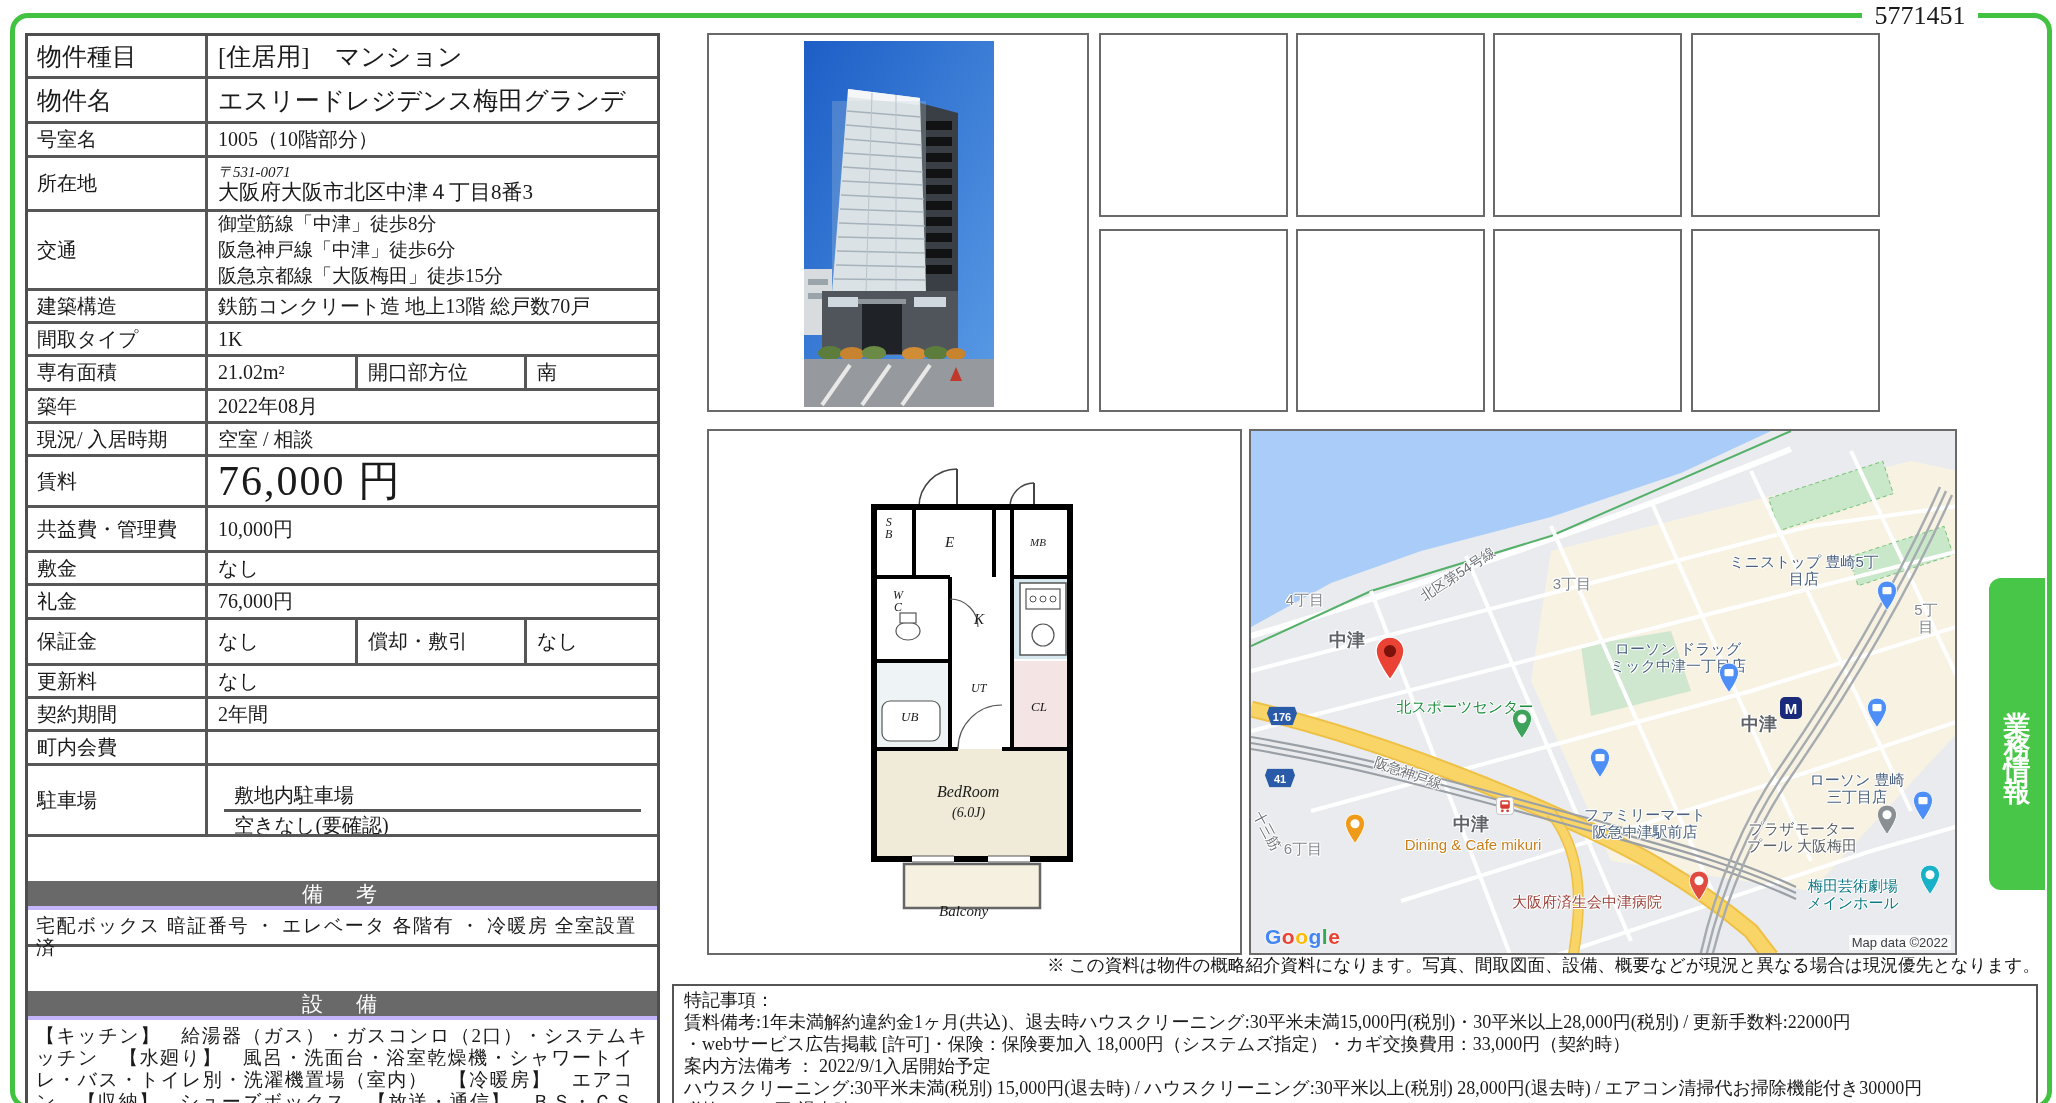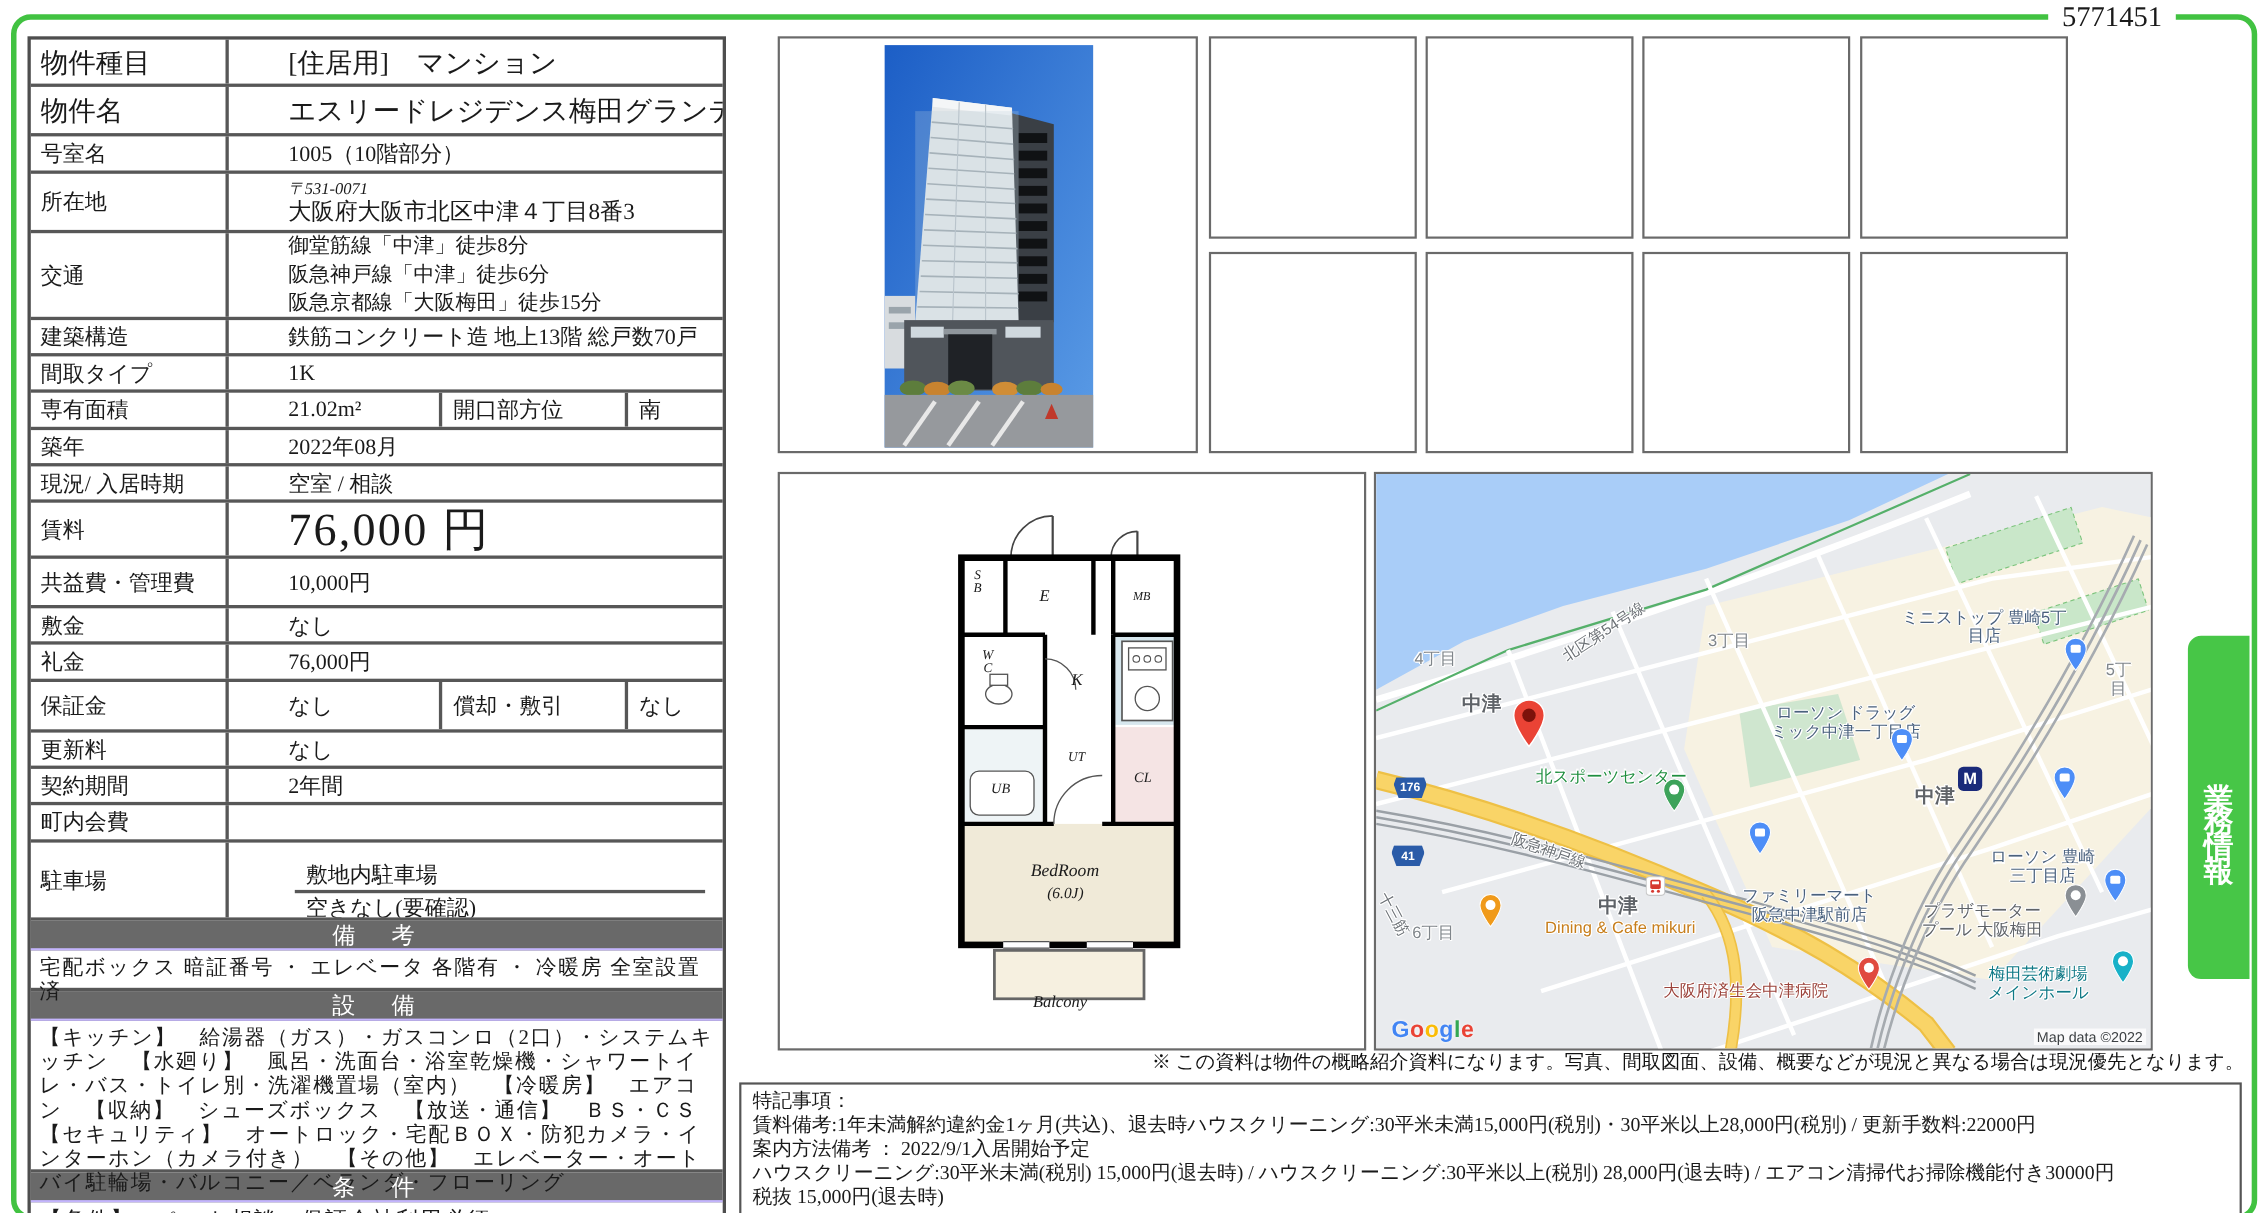--- a/index.html
+++ b/index.html
@@ -14,37 +14,37 @@
   .side-tab{position:absolute;left:1989px;top:578px;width:56px;height:312px;background:#47c647;
         border-radius:12px 0 0 12px;z-index:6;display:flex;align-items:center;justify-content:center;
         writing-mode:vertical-rl;text-orientation:upright;color:#fff;
         font-family:"Liberation Sans","DejaVu Sans",sans-serif;font-weight:bold;font-size:27px;letter-spacing:22px;}
   
   .spec{position:absolute;left:25px;top:33px;width:635px;border:3px solid #4e4e4e;box-sizing:border-box;background:#fff;}
   .srow{display:flex;border-bottom:3px solid #575757;box-sizing:border-box;}
   .srow:last-child{border-bottom:none;}
   .sl{width:180px;border-right:3px solid #575757;display:flex;align-items:center;padding-left:9px;
       box-sizing:border-box;font-size:20px;flex-shrink:0;}
-  .sv{flex:1;display:flex;align-items:center;padding-left:10px;box-sizing:border-box;font-size:20px;overflow:hidden;white-space:nowrap;margin-left:44px;}
+  .sv{flex:1;display:flex;align-items:center;padding-left:10px;box-sizing:border-box;font-size:20px;overflow:hidden;white-space:nowrap;}
   .big .sl,.big .sv{font-size:25px;}
   .rent .sv{font-size:42px;letter-spacing:2px;}
   .col{flex-direction:column;align-items:flex-start;justify-content:center;white-space:normal;}
   .postal{font-size:15px;line-height:16px;font-style:italic;}
   .addr{font-size:21px;line-height:24px;}
   .mline{font-size:19px;line-height:26px;}
   .sv-split{padding:0;}
   .v1{width:147px;display:flex;align-items:center;padding-left:10px;box-sizing:border-box;height:100%;}
   .l2{width:172px;display:flex;align-items:center;padding-left:10px;box-sizing:border-box;height:100%;
       border-left:3px solid #575757;border-right:3px solid #575757;}
   .v2{flex:1;display:flex;align-items:center;padding-left:10px;height:100%;}
   .vstack{flex-direction:column;align-items:stretch;padding:16px;}
   .vstack>div{flex:1;display:flex;align-items:center;padding-left:10px;}
   .vstack>div:first-child{border-bottom:3px solid #575757;}
   .shead{height:25px;background:#696969;color:#fff;display:flex;align-items:center;justify-content:center;
-      font-size:21px;letter-spacing:6px;border-bottom:2px solid #c4b5fd;}
+      font-size:21px;letter-spacing:6px;border-bottom:4px solid #c4b5fd;margin-top:44px;}
   .stext{padding:5px 8px;font-size:19px;line-height:22px;letter-spacing:1.5px;border-bottom:3px solid #575757;box-sizing:border-box;}
   
   .pbox{position:absolute;border:2px solid #6a6a6a;background:#fff;box-sizing:border-box;}
   
   .photo{position:absolute;left:804px;top:40px;width:190px;height:366px;}
   
   .fp-label{font-style:italic;}
   
   .map{position:absolute;left:1249px;top:429px;width:708px;height:526px;border:2px solid #6a6a6a;
        box-sizing:border-box;background:#e9ebee;overflow:hidden;
@@ -476,18 +476,19 @@
           </svg></div>
       </div>
     <div class="glogo"><span style="color: rgb(66, 133, 244);">G</span><span style="color: rgb(234, 67, 53);">o</span><span style="color: rgb(251, 188, 5);">o</span><span style="color: rgb(66, 133, 244);">g</span><span style="color: rgb(52, 168, 83);">l</span><span style="color: rgb(234, 67, 53);">e</span></div>
     <div class="mcopy">Map data ©2022</div>
   </div>
 
   <div class="disclaimer">※ この資料は物件の概略紹介資料になります。写真、間取図面、設備、概要などが現況と異なる場合は現況優先となります。</div>
   <div class="notes">
     <div>特記事項：</div>
     <div>賃料備考:1年未満解約違約金1ヶ月(共込)、退去時ハウスクリーニング:30平米未満15,000円(税別)・30平米以上28,000円(税別) /  更新手数料:22000円</div>
+    <div>・webサービス広告掲載 [許可]・保険：保険要加入  18,000円（システムズ指定）・カギ交換費用：33,000円（契約時）</div>
     <div>案内方法備考 ：  2022/9/1入居開始予定</div>
     <div>ハウスクリーニング:30平米未満(税別)  15,000円(退去時)  /  ハウスクリーニング:30平米以上(税別)  28,000円(退去時)  /  エアコン清掃代お掃除機能付き30000円</div>
     <div>税抜  15,000円(退去時)</div>
   </div>
 
 </div>
 
 </body></html>

